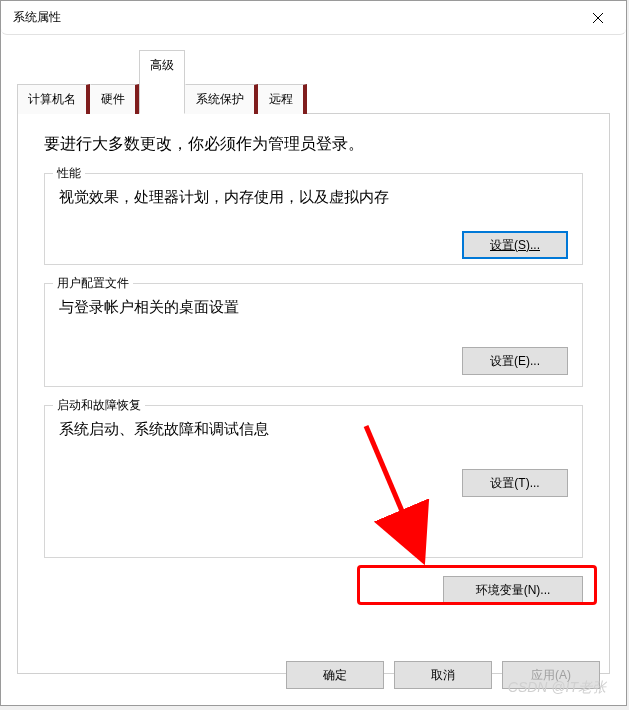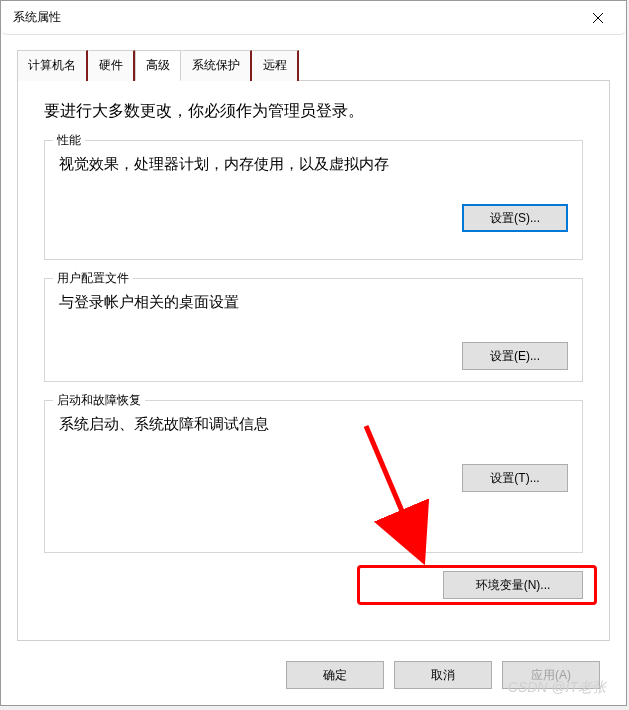--- a/index.html
+++ b/index.html
@@ -57,22 +57,23 @@
       bottom: -1px;
       background: #fff;
     }
     .tab.active {
       border-color: #d0d0d0;
       border-bottom: 1px solid #fff;
       background: #fff;
     }
     .tab:not(.active) {
       border-top: 1px solid #d0d0d0;
-      border-right: 2px solid #7f1d1d;
+      border-right: 4px solid #7f1d1d;
       background: #fafafa;
+      margin-top: 34px;
     }
     .tab:first-child { border-left: 1px solid #d0d0d0; }
     .tab-body {
       padding: 20px 26px 20px 26px;
       border: 1px solid #d0d0d0;
       border-top: none;
       margin: 0 16px;
       height: 560px;
       position: relative;
     }
@@ -174,24 +175,24 @@
     <div class="tab">计算机名</div>
     <div class="tab">硬件</div>
     <div class="tab active">高级</div>
     <div class="tab">系统保护</div>
     <div class="tab">远程</div>
   </div>
 
   <div class="tab-body">
     <div class="intro-text">要进行大多数更改，你必须作为管理员登录。</div>
 
-    <div class="group" style="height:120px;">
+    <div class="group" style="height:92px;">
       <div class="group-title">性能</div>
       <div class="group-desc">视觉效果，处理器计划，内存使用，以及虚拟内存</div>
-      <div class="btn-row" style="margin-top:30px;">
+      <div class="btn-row" style="margin-top:24px;text-decoration:underline;">
         <button class="win-btn highlight">设置(S)...</button>
       </div>
     </div>
 
     <div class="group" style="height:104px;">
       <div class="group-title">用户配置文件</div>
       <div class="group-desc">与登录帐户相关的桌面设置</div>
       <div class="btn-row" style="margin-top:30px;">
         <button class="win-btn">设置(E)...</button>
       </div>

